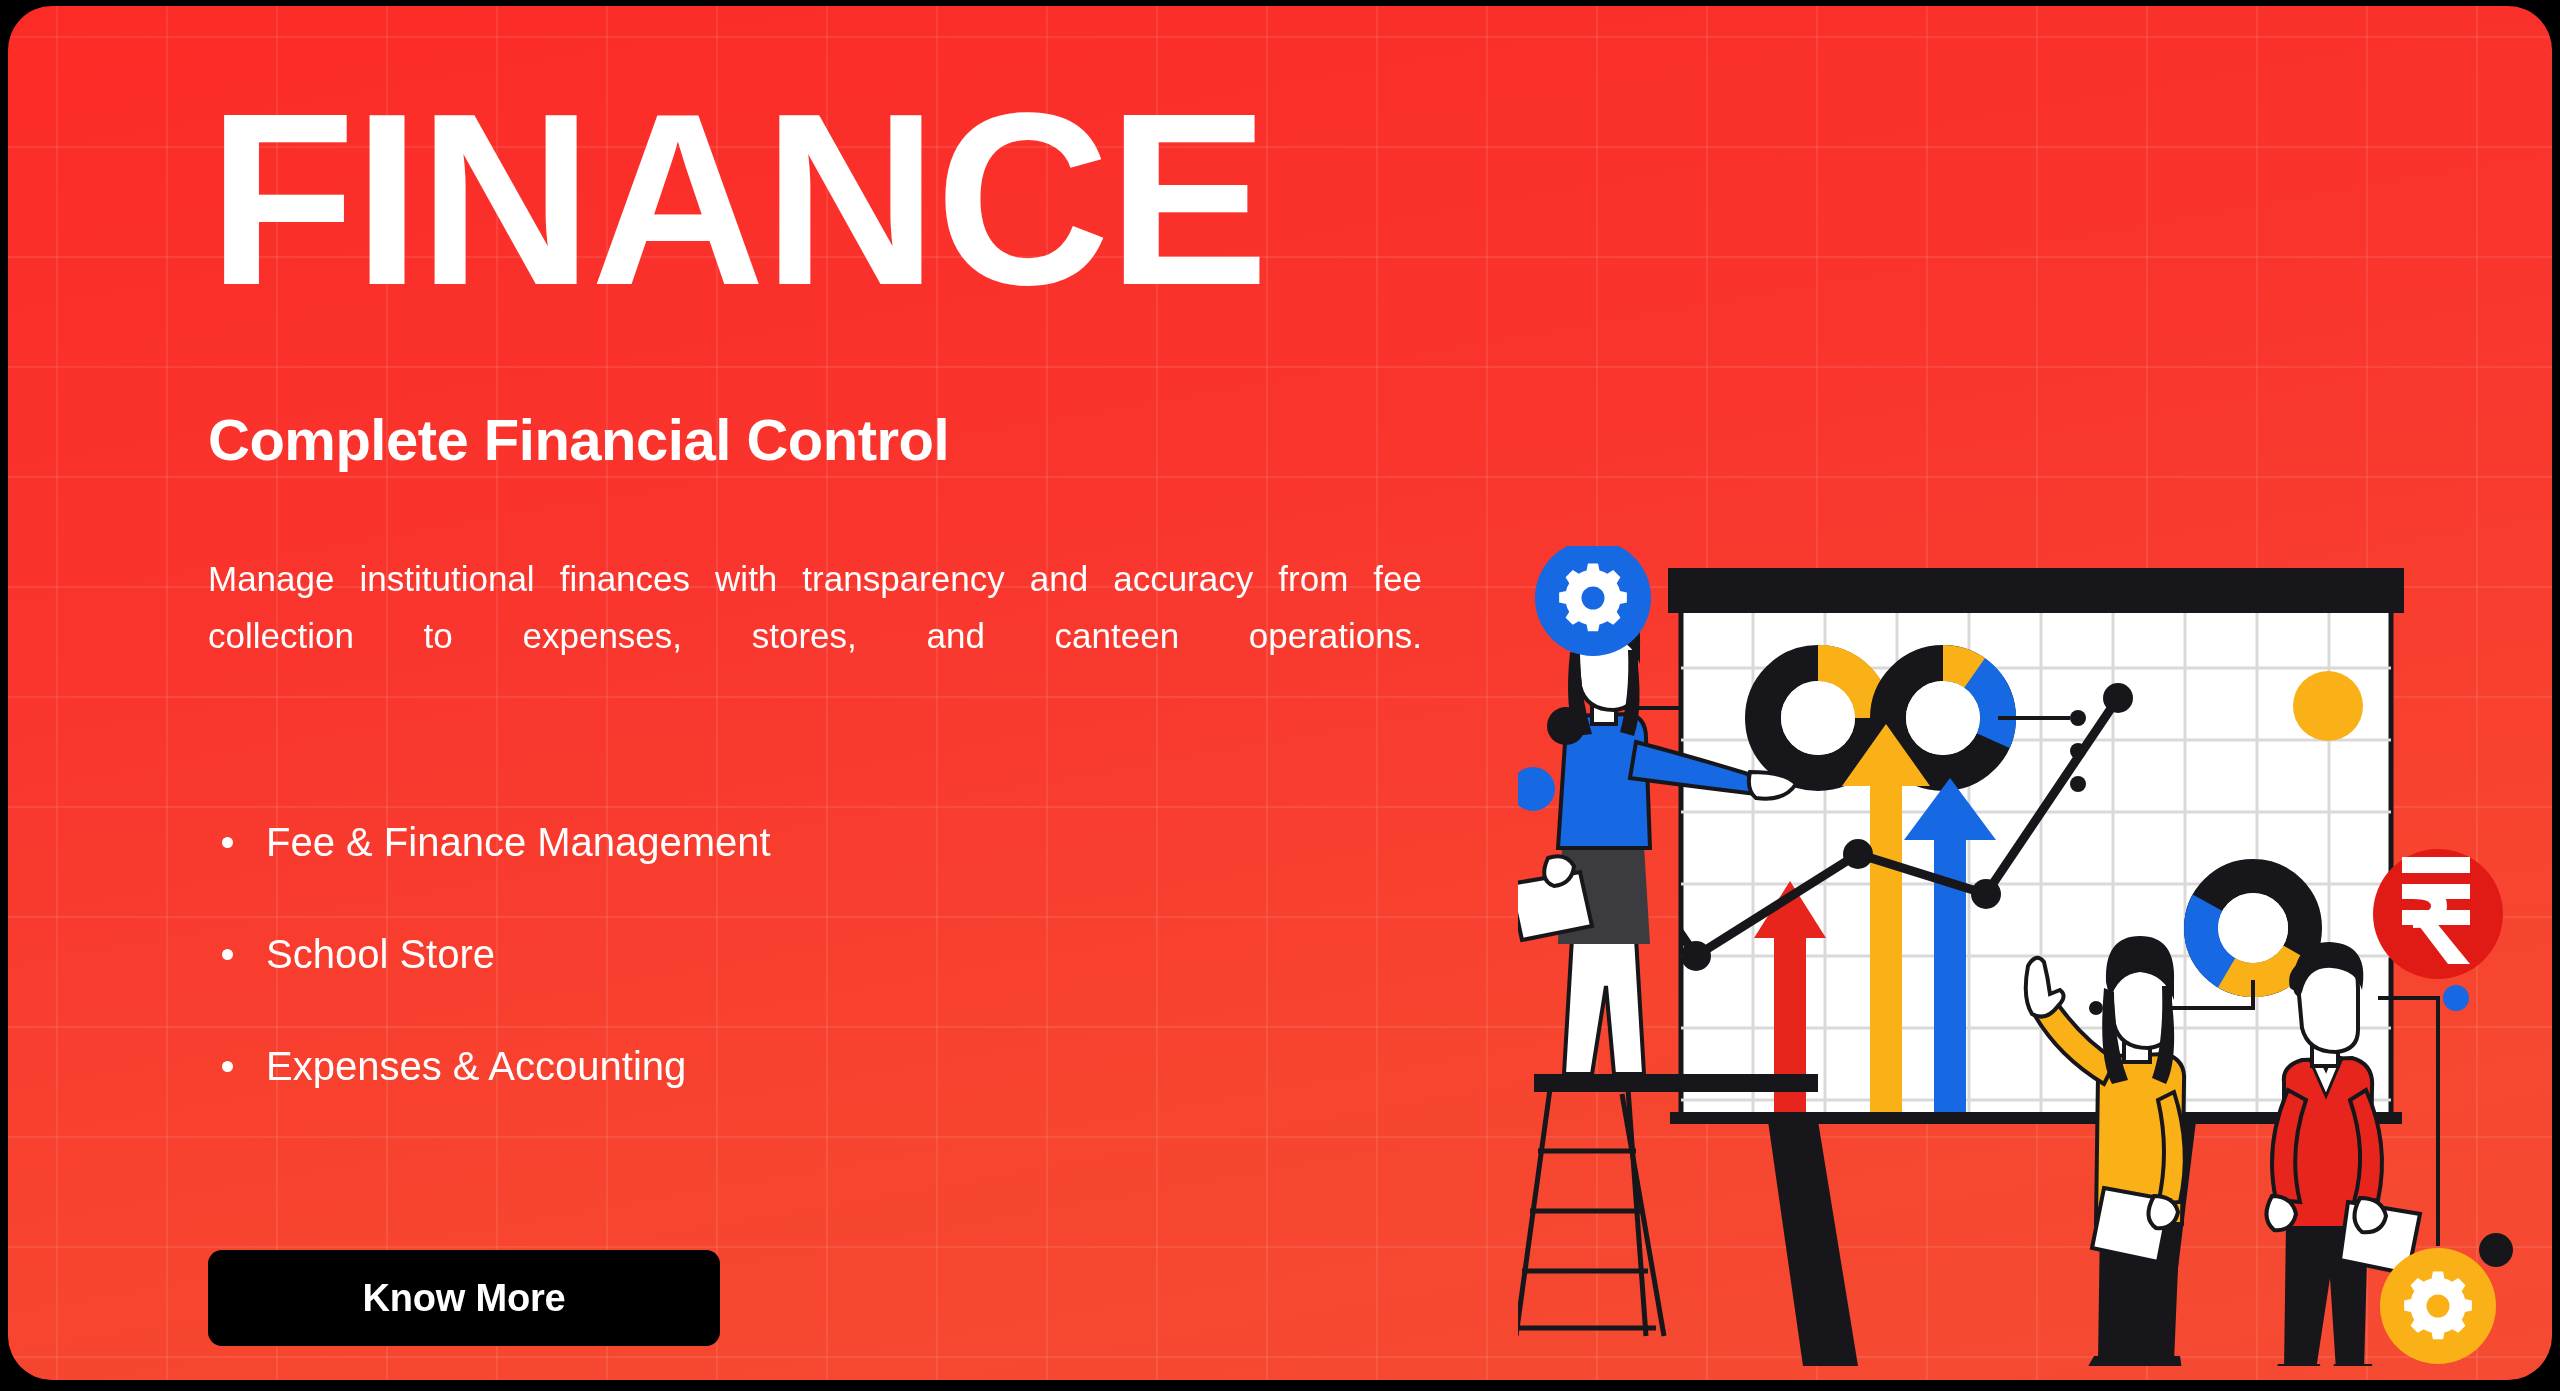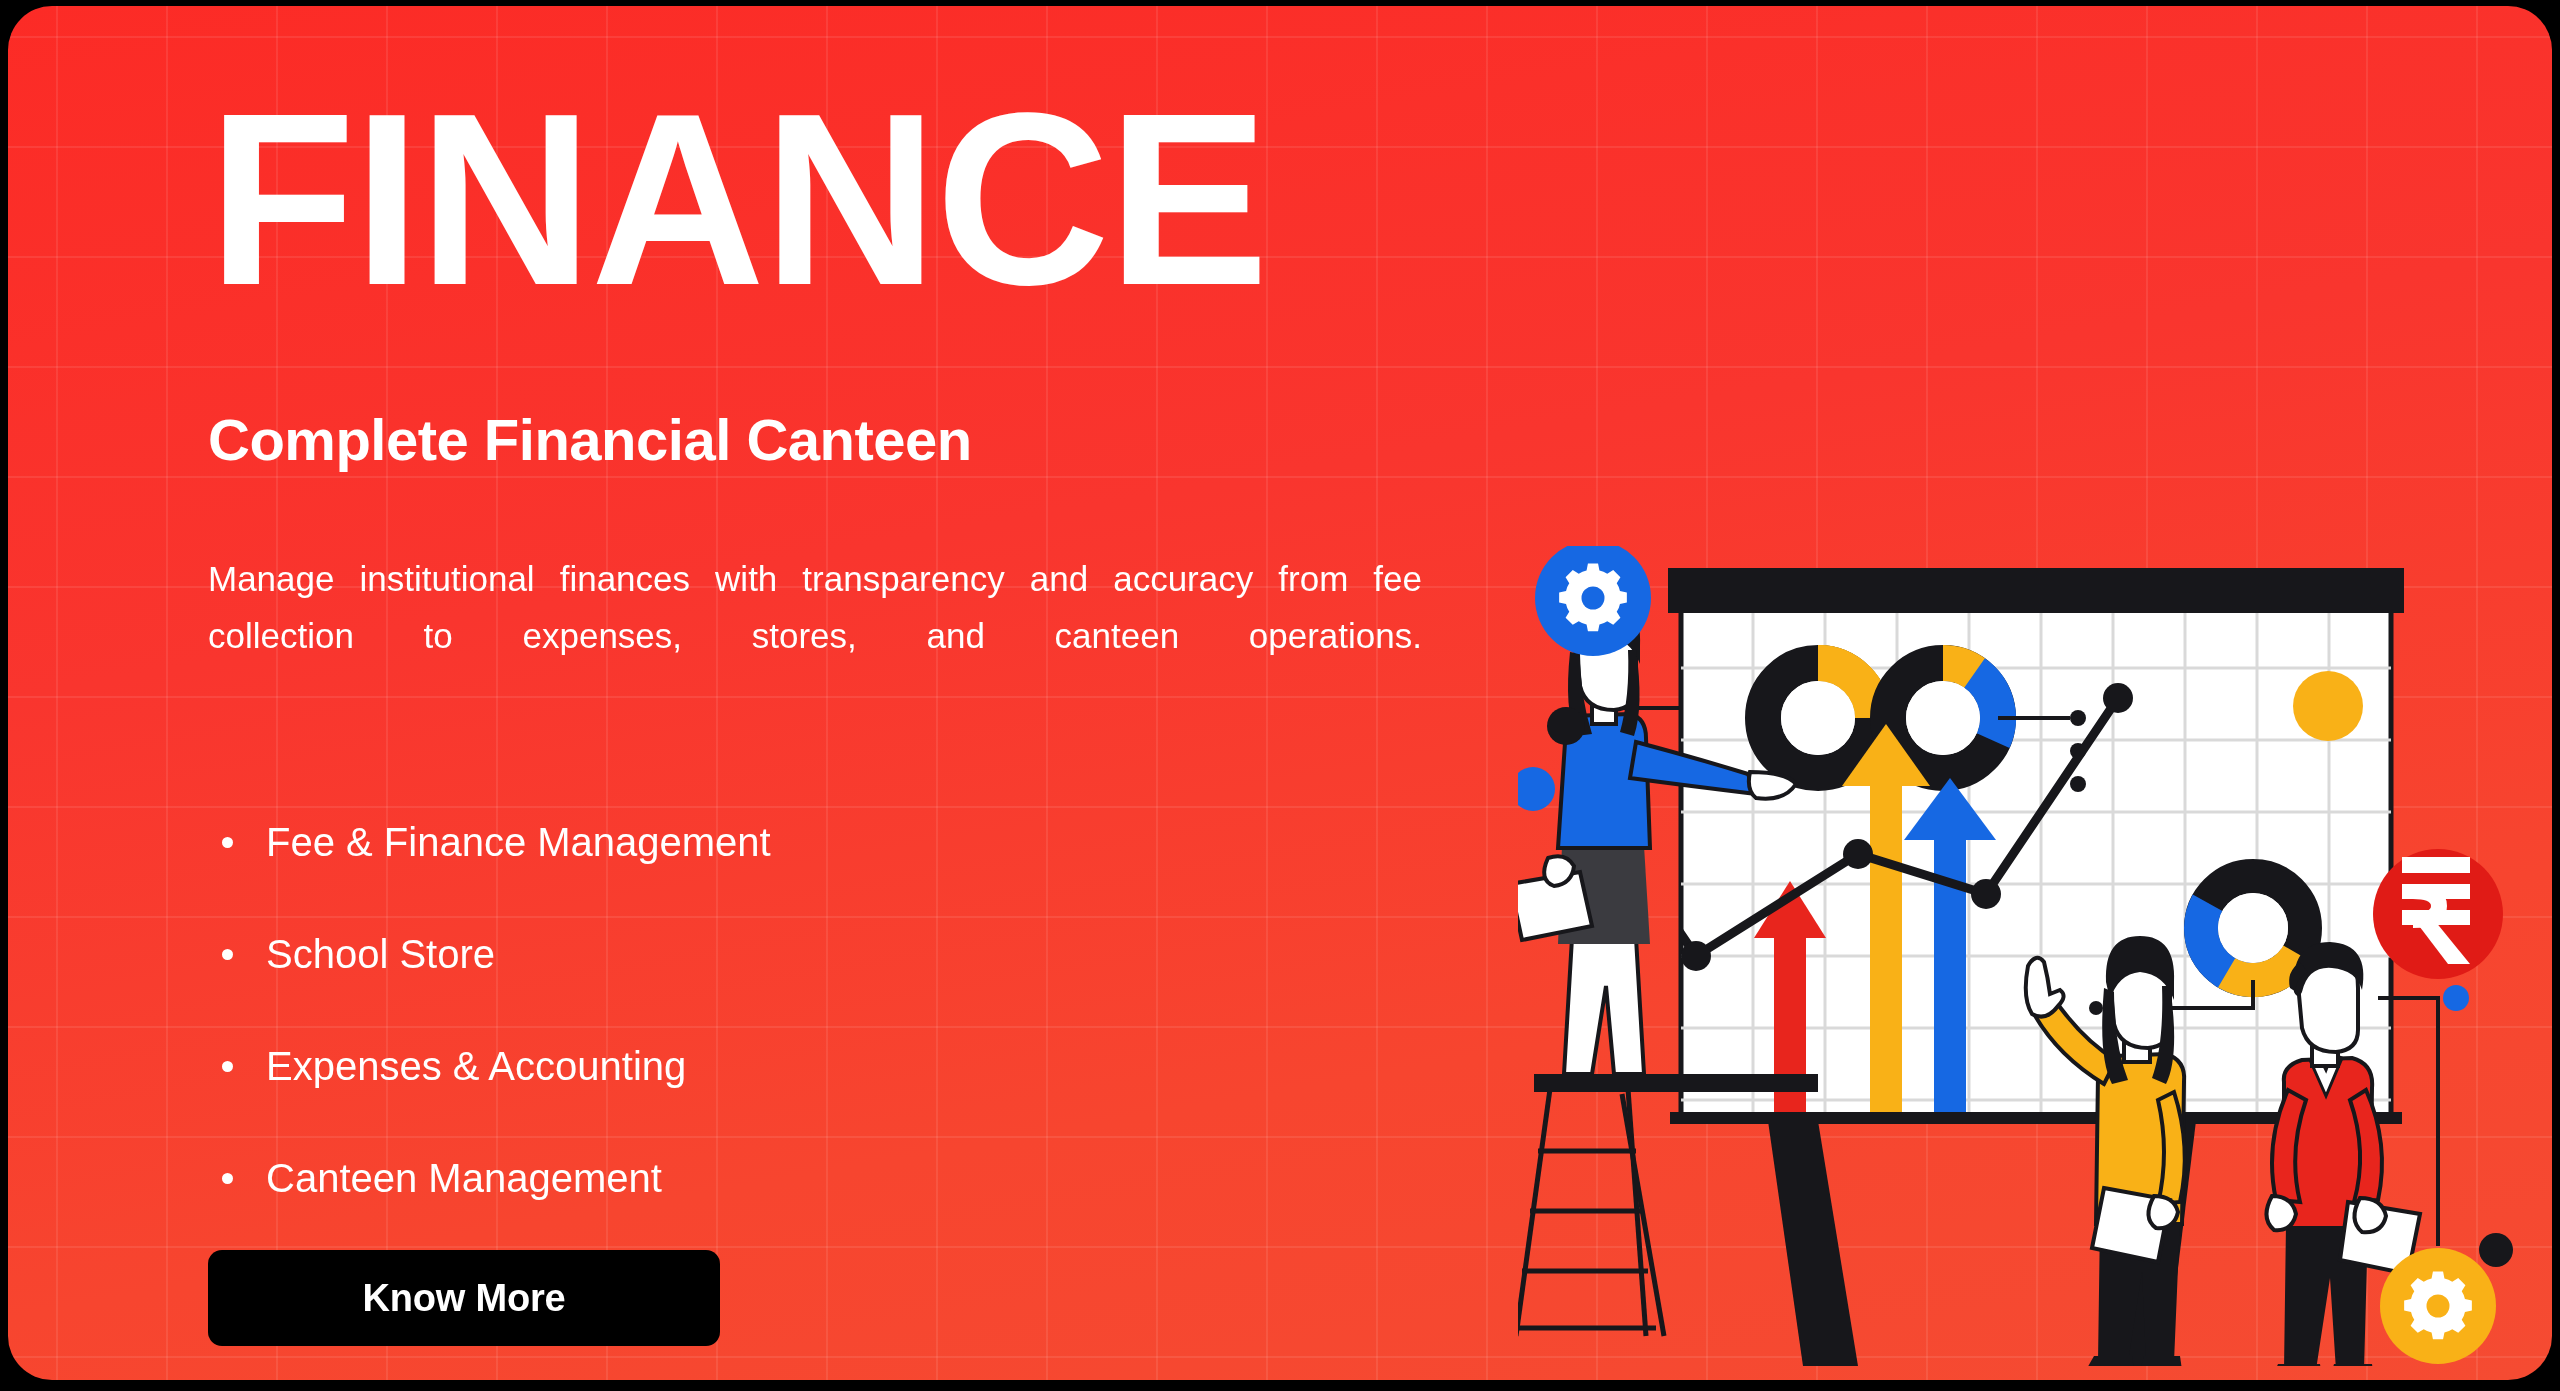--- a/index.html
+++ b/index.html
@@ -125,40 +125,36 @@
 
 <div id="stage">
 
   <div class="card">
     <div class="grid-overlay"></div>
 
     <div class="content">
 
       <h1 class="title">FINANCE</h1>
 
-      <h2 class="subtitle">Complete Financial Canteen</h2>
+      <h2 class="subtitle">Complete Financial Control</h2>
 
       <p class="body-text">Manage institutional finances with transparency and accuracy from fee collection to expenses, stores, and canteen operations.</p>
 
       <ul class="feature-list">
         <li>
           <span class="bullet"></span>
           <span>Fee &amp; Finance Management</span>
         </li>
         <li>
           <span class="bullet"></span>
           <span>School Store</span>
         </li>
         <li>
           <span class="bullet"></span>
           <span>Expenses &amp; Accounting</span>
-        </li>
-        <li>
-          <span class="bullet"></span>
-          <span>Canteen Management</span>
         </li>
       </ul>
 
       <button class="cta">Know More</button>
     </div>
 
     <div class="illustration">
       <svg viewBox="0 0 1020 820" xmlns="http://www.w3.org/2000/svg">
         <defs>
           <clipPath id="boardClip">

